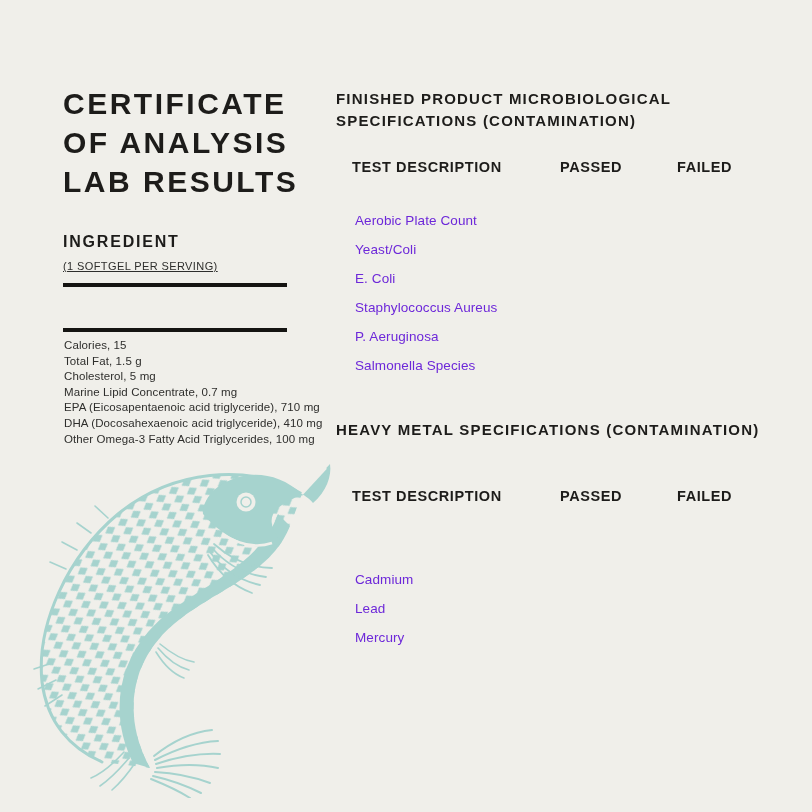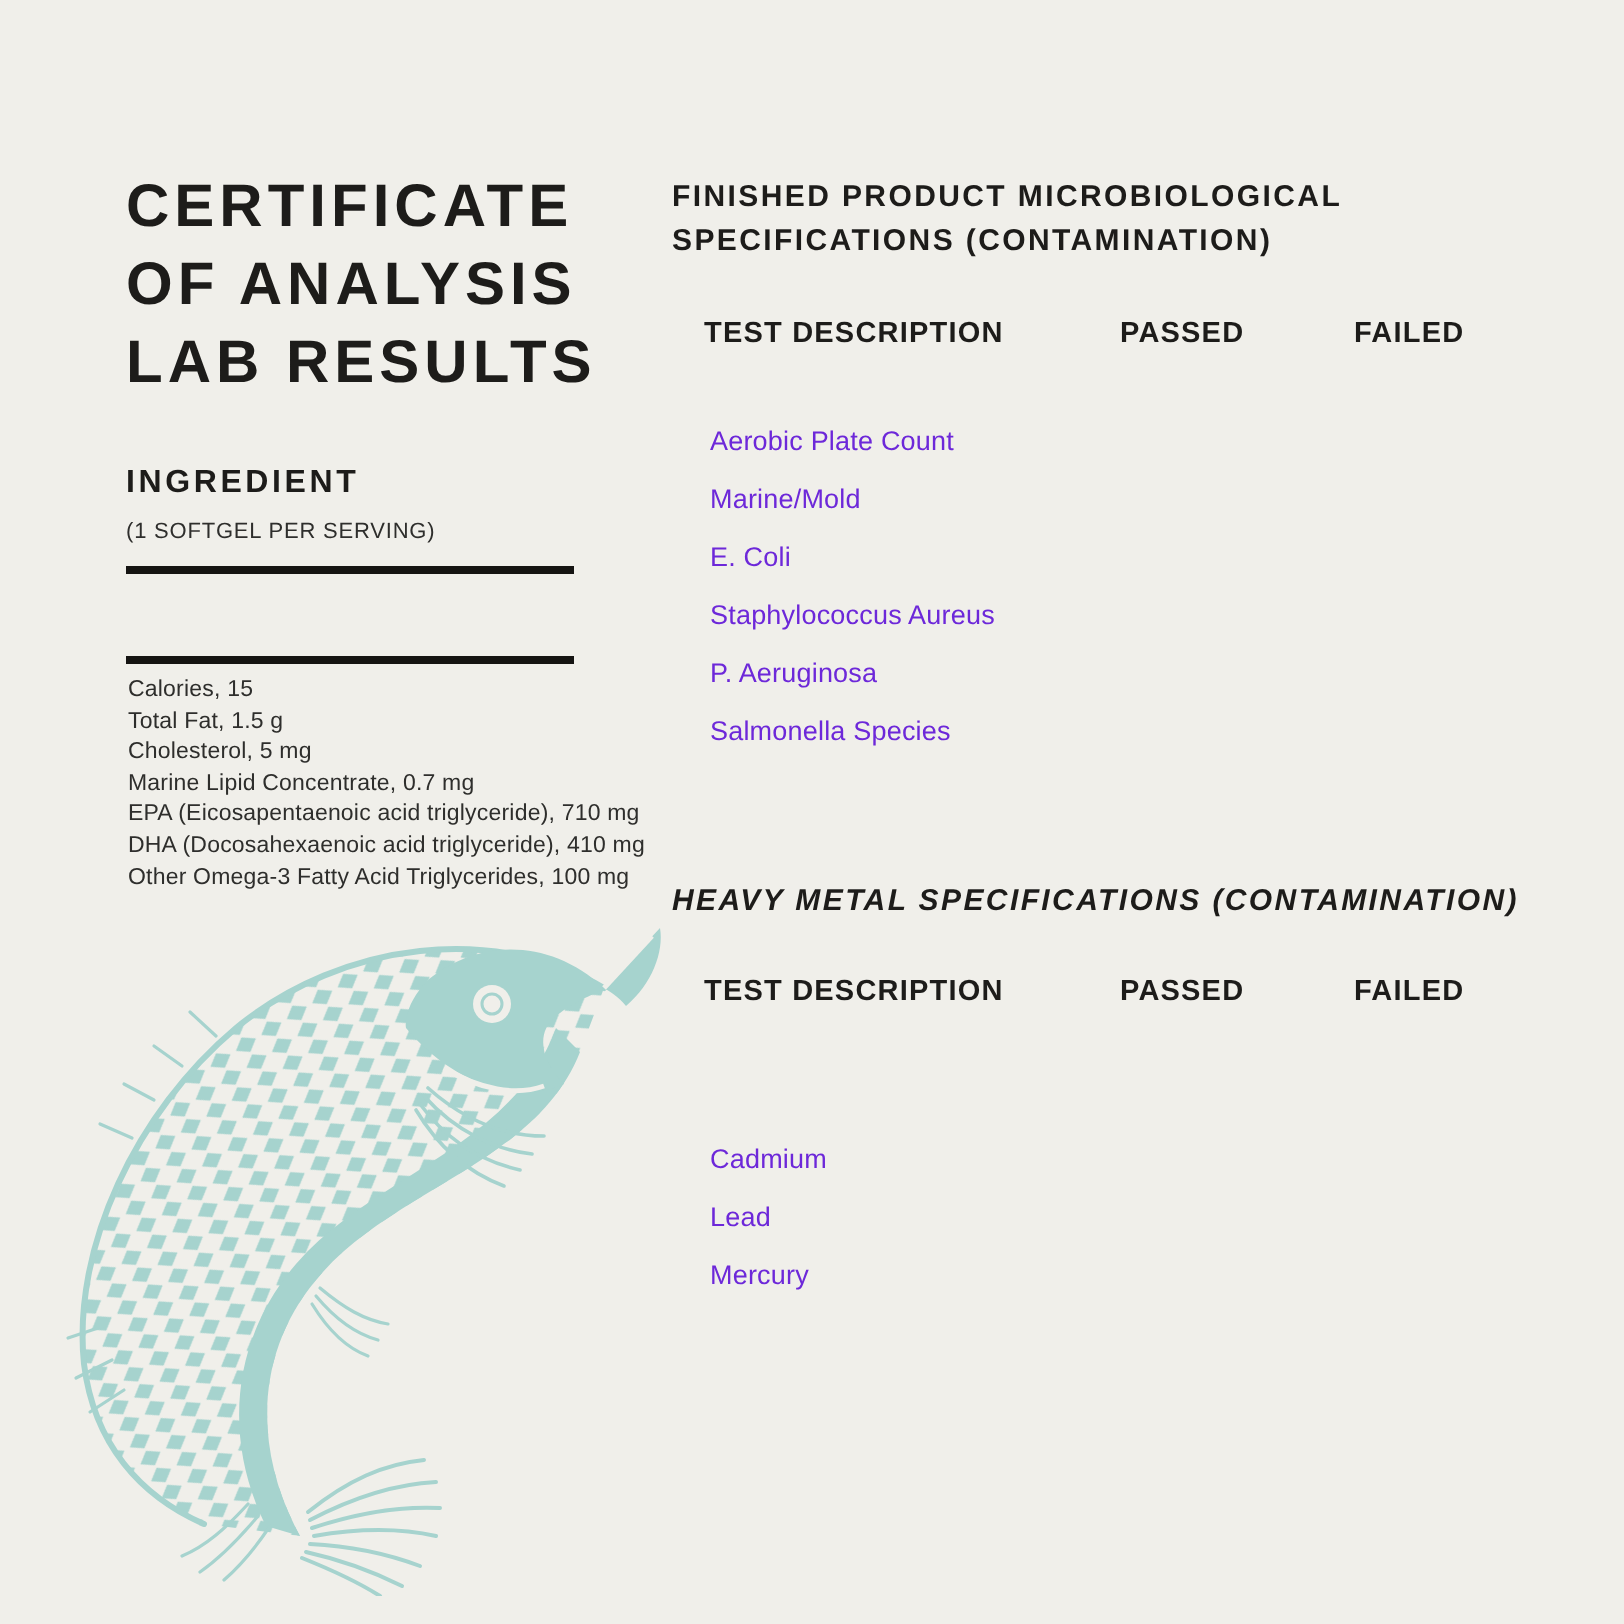--- a/index.html
+++ b/index.html
@@ -17,41 +17,41 @@
     position: absolute; left: 63px; top: 84px;
     font-size: 30px; font-weight: 700; letter-spacing: 2.5px;
     line-height: 39px; white-space: pre-line; color: #1d1c1a;
   }
   .ingredient-heading {
     position: absolute; left: 63px; top: 233px;
     font-size: 16px; font-weight: 700; letter-spacing: 1.8px;
   }
   .ingredient-subtext {
     position: absolute; left: 63px; top: 260px;
-    font-size: 11px; font-weight: 400; letter-spacing: 0.4px; color: #2e2e2c;
+    font-size: 11px; font-weight: 400; letter-spacing: 0.4px; color: #2e2e2c; text-decoration: underline;
   }
   .rule { position: absolute; left: 63px; width: 224px; height: 4px; background: #151412; }
   .rule-1 { top: 283px; }
   .rule-2 { top: 328px; }
   .spec-heading {
     position: absolute; left: 63px; top: 301px;
     font-size: 18px; font-weight: 700; letter-spacing: 1.8px;
   }
   .spec-list {
     position: absolute; left: 64px; top: 338px;
     font-size: 11.5px; line-height: 15.6px; color: #2e2e2c; letter-spacing: 0.1px;
   }
   
   .section-heading {
     position: absolute; left: 336px;
     font-size: 15px; font-weight: 700; letter-spacing: 1.2px;
     line-height: 22px; white-space: pre-line;
   }
   .micro-heading { top: 88px; }
-  .heavy-heading { top: 440px; font-style: italic; }
+  .heavy-heading { top: 419px; }
   .t-head, .t-row {
     position: absolute; left: 336px; width: 460px;
     display: grid; grid-template-columns: 224px 117px 99px; align-items: center;
   }
   .t-head { height: 20px; font-size: 14.5px; font-weight: 700; letter-spacing: 0.6px; }
   .micro-thead { top: 157px; }
   .heavy-thead { top: 486px; }
   .t-head .c1 { padding-left: 16px; }
   .rows { position: absolute; left: 336px; width: 460px; }
   .micro-rows { top: 206px; }
@@ -102,21 +102,21 @@
     <div class="c3">FAILED</div>
   </div>
 
   <div class="rows micro-rows">
     <div class="t-row">
       <div class="c1">Aerobic Plate Count</div>
       <div class="c2"><span class="dot on"></span></div>
       <div class="c3"><span class="dot"></span></div>
     </div>
     <div class="t-row">
-      <div class="c1">Marine/Mold</div>
+      <div class="c1">Yeast/Coli</div>
       <div class="c2"><span class="dot on"></span></div>
       <div class="c3"><span class="dot"></span></div>
     </div>
     <div class="t-row">
       <div class="c1">E. Coli</div>
       <div class="c2"><span class="dot on"></span></div>
       <div class="c3"><span class="dot"></span></div>
     </div>
     <div class="t-row">
       <div class="c1">Staphylococcus Aureus</div>

